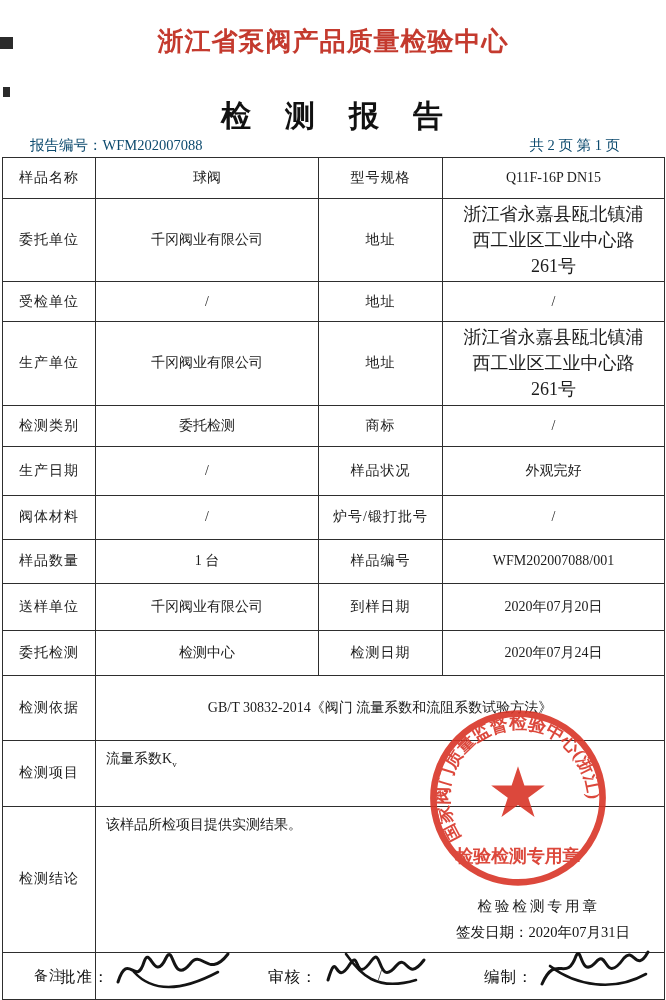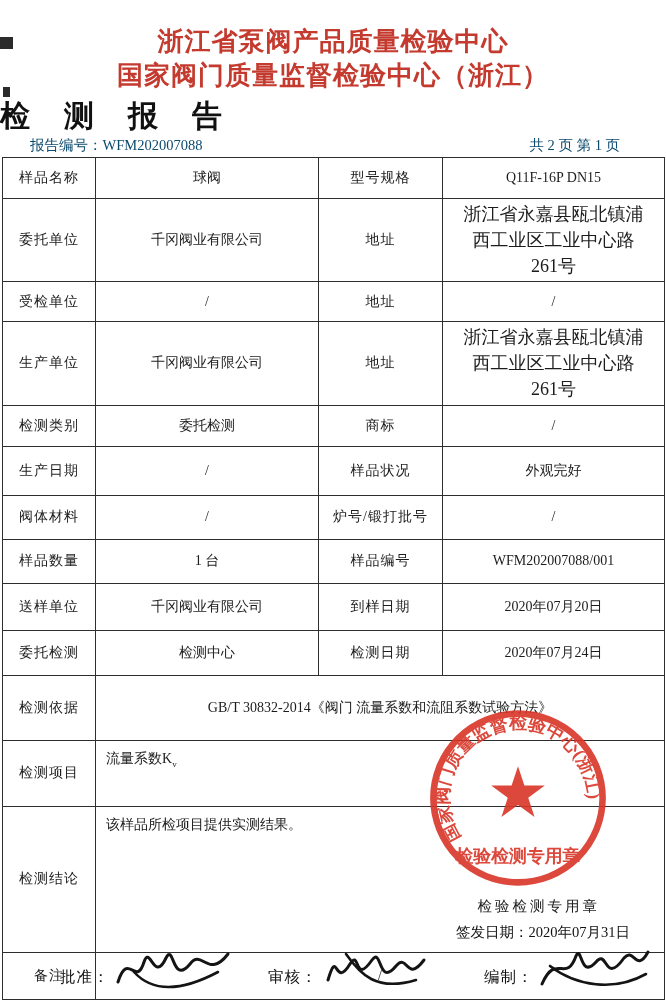--- a/index.html
+++ b/index.html
@@ -10,21 +10,21 @@
     font-family:"Liberation Serif","DejaVu Serif",serif;
     color:#1c1c1c;
   }
   .org-line {
     position:absolute; left:0; width:100%; text-align:center;
     font-weight:bold; color:#c43a2e; font-size:26px; letter-spacing:1px;
   }
   .org1 { top:24px; }
   .org2 { top:58px; }
   .report-title {
-    position:absolute; top:96px; left:0; width:100%; text-align:left;
+    position:absolute; top:96px; left:0; width:100%; text-align:center;
     font-size:30px; font-weight:bold; color:#111; letter-spacing:2px;
   }
   .meta-row {
     position:absolute; top:136px; left:30px; right:46px; height:20px;
     font-size:14.5px; display:flex; justify-content:space-between; color:#0c4a6e;
   }
   .report-table {
     position:absolute; top:157px; left:2px; width:662px;
     border-collapse:collapse; table-layout:fixed;
   }
@@ -63,21 +63,20 @@
 </style>
 </head>
 <body>
 
 <div class="page">
 
   <div class="artifact a1"></div>
   <div class="artifact a2"></div>
 
   <div class="org-line org1">浙江省泵阀产品质量检验中心</div>
-  <div class="org-line org2">国家阀门质量监督检验中心（浙江）</div>
   <div class="report-title">检　测　报　告</div>
 
   <div class="meta-row">
     <div><span>报告编号：</span><span>WFM202007088</span></div>
     <div>共 2 页  第 1 页</div>
   </div>
 
   <table class="report-table">
     <colgroup>
         <col style="width:93px">

